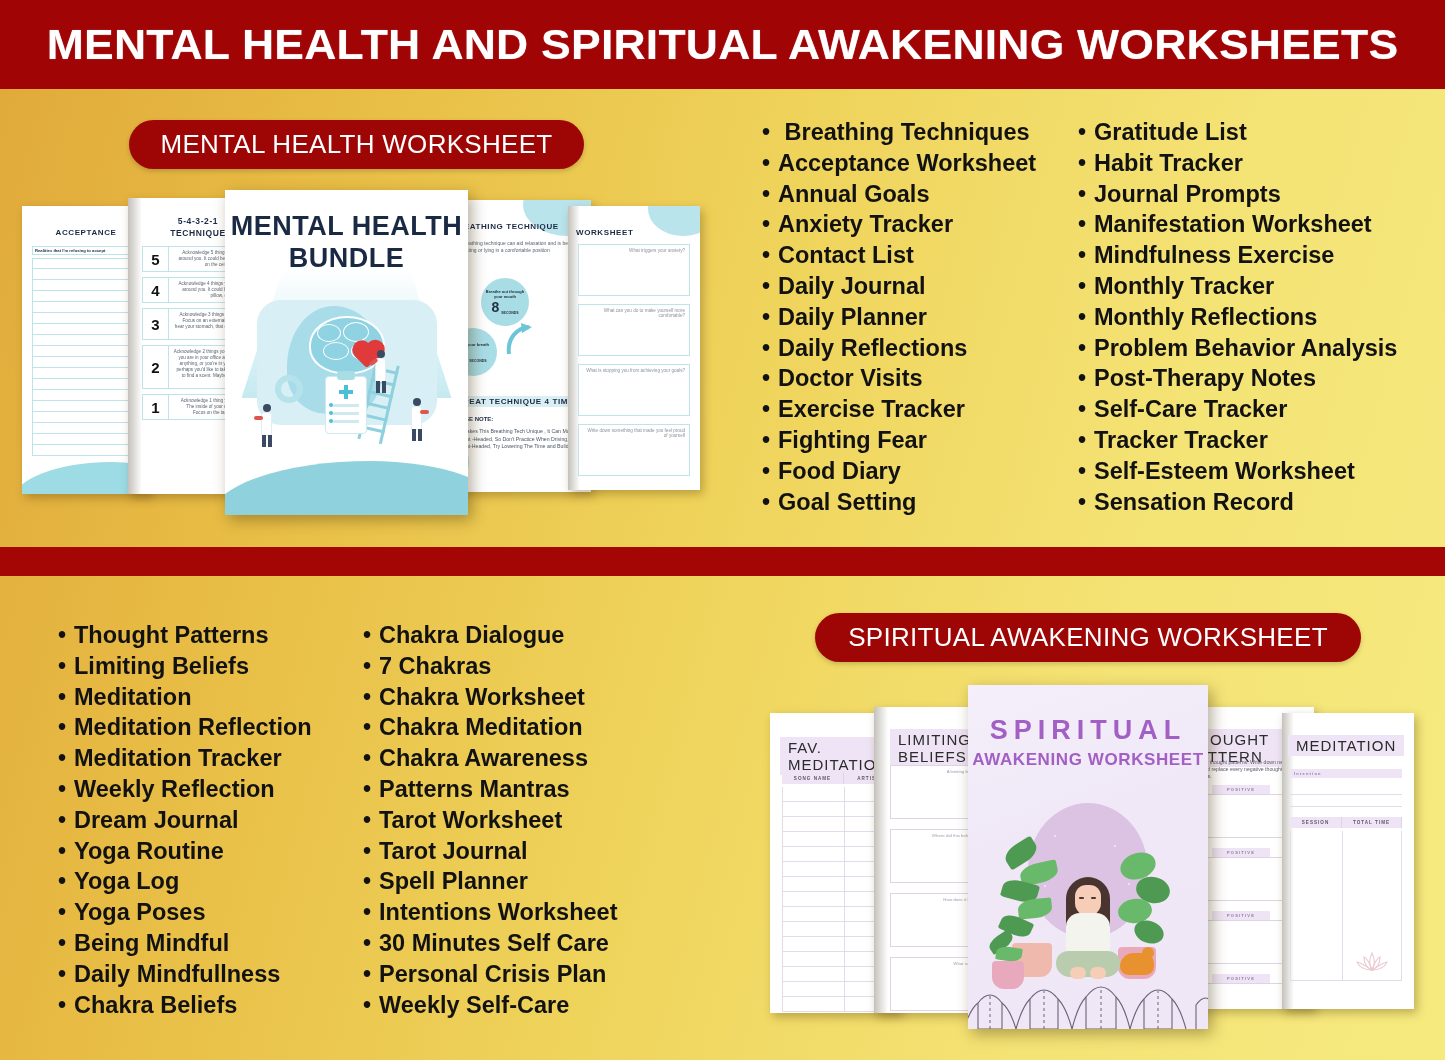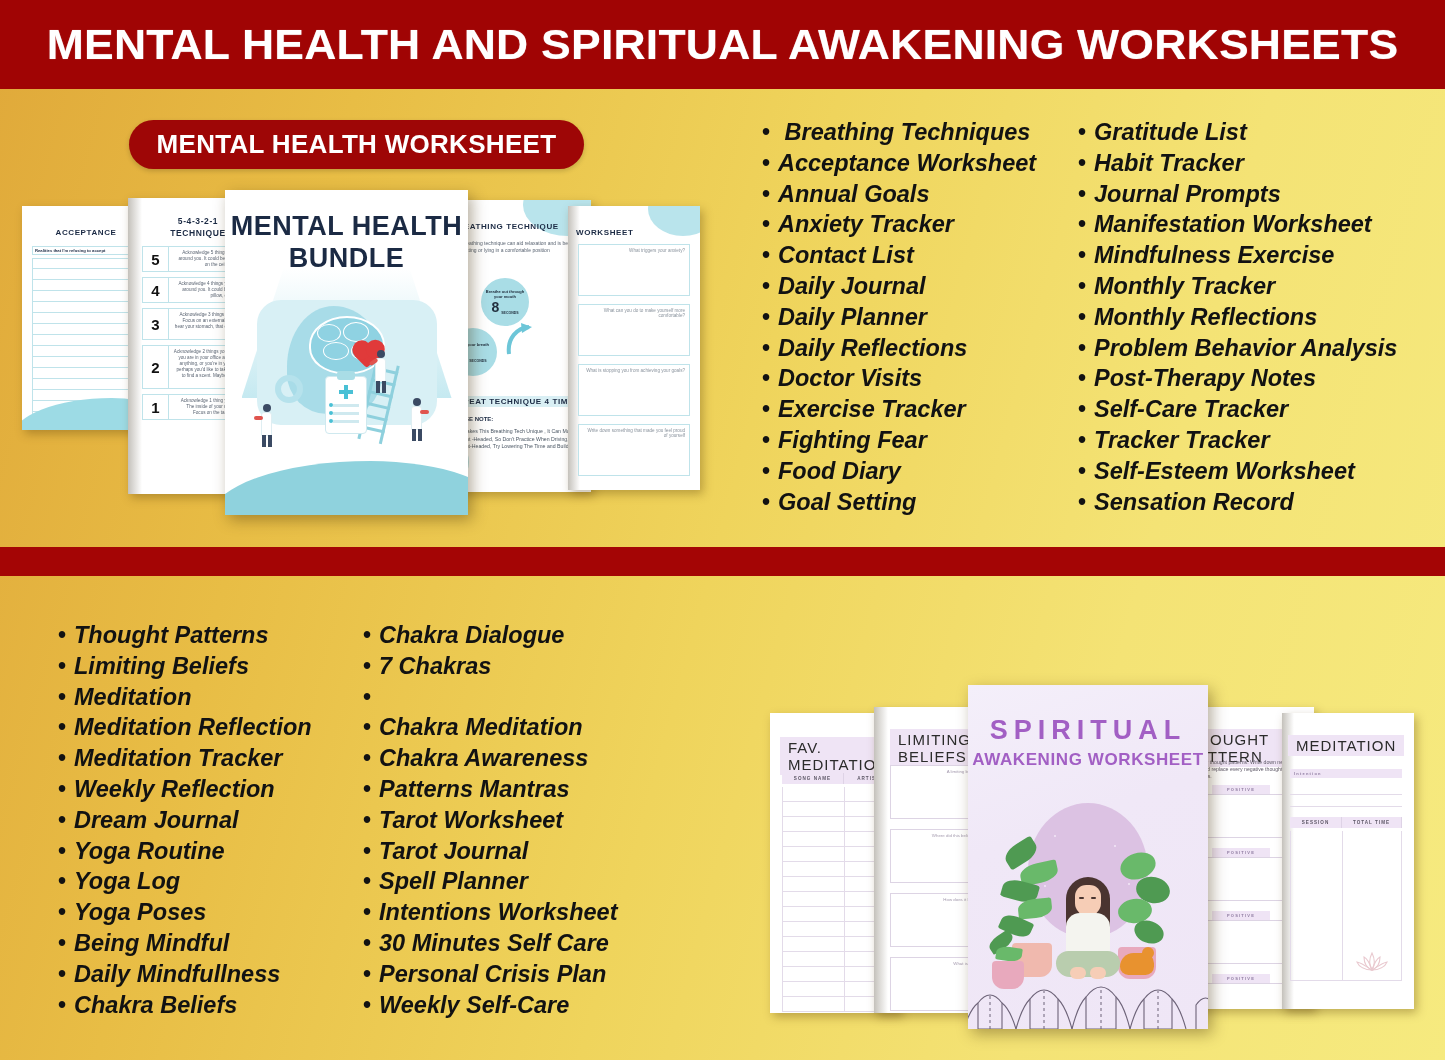--- a/index.html
+++ b/index.html
@@ -39,21 +39,21 @@
     width: 1445px; height: 29px;
     background: #a40505;
   }
 
   
   .badge {
     position: absolute;
     background: #9e0606;
     color: #fff;
     border-radius: 26px;
-    font-weight: bold;
+    font-weight: normal;
     display: flex; align-items: center; justify-content: center;
     box-shadow: 0 2px 5px rgba(0,0,0,0.18);
     white-space: nowrap;
   }
   #badge-mh {
     left: 129px; top: 120px; width: 455px; height: 49px;
     font-size: 26px; letter-spacing: 0.3px;
   }
   #badge-sa {
     left: 815px; top: 613px; width: 546px; height: 49px;
@@ -71,21 +71,21 @@
     line-height: 30.8px;
     white-space: nowrap;
   }
   .blist li .dot {
     flex: 0 0 auto;
     width: 16px;
     font-size: 23px;
     line-height: 30.8px;
     color: #121212;
   }
-  .blist li .txt { white-space: pre; font-style: italic; }
+  .blist li .txt { white-space: pre; }
 
   #list-mh-1 { left: 762px; top: 117px; }
   #list-mh-2 { left: 1078px; top: 117px; }
   #list-sa-1 { left: 58px;  top: 620px; }
   #list-sa-2 { left: 363px; top: 620px; }
 
   
   .mockups { position: absolute; }
   #mockups-mh { left: 18px; top: 190px; width: 700px; height: 325px; }
   #mockups-sa { left: 762px; top: 685px; width: 670px; height: 350px; }
@@ -505,21 +505,21 @@
         <span class="txt">Self-Esteem Worksheet</span>
       </li>
       <li>
         <span class="dot">•</span>
         <span class="txt">Sensation Record</span>
       </li>
     </ul>
 
   <div class="mockups" id="mockups-mh">
 
-    <div class="sheet mh-sheet" style="left:4px; top:16px; width:128px; height:224px;">
+    <div class="sheet mh-sheet" style="left:4px; top:16px; width:128px; height:288px;">
       <div class="mh-head" style="position:absolute; left:0; right:0; top:22px; font-size:8px;">ACCEPTANCE</div>
       <div class="mh-label" style="position:absolute; left:10px; top:40px; width:110px; font-size:4.2px;">Realities that I'm refusing to accept</div>
       <div style="position:absolute; left:10px; top:52px; width:110px;">
         <div class="mh-line first"></div>
           <div class="mh-line"></div>
           <div class="mh-line"></div>
         <div class="mh-line"></div>
           <div class="mh-line"></div>
           <div class="mh-line"></div>
         <div class="mh-line"></div>
@@ -663,20 +663,21 @@
           <div class="body"></div>
         <div class="arm" style="left:-6px; top:10px; transform:rotate(-35deg);"></div>
         <div class="leg a"></div>
           <div class="leg b"></div>
       </div>
       <div class="wave-bot2"></div>
       <div class="wave-bot"></div>
     </div>
   </div>
 
+  <div class="badge" id="badge-sa">SPIRITUAL AWAKENING WORKSHEET</div>
 
   <ul class="blist" id="list-sa-1">
       <li>
         <span class="dot">•</span>
         <span class="txt">Thought Patterns</span>
       </li>
       <li>
         <span class="dot">•</span>
         <span class="txt">Limiting Beliefs</span>
       </li>
@@ -729,20 +730,21 @@
       <li>
         <span class="dot">•</span>
         <span class="txt">Chakra Dialogue</span>
       </li>
       <li>
         <span class="dot">•</span>
         <span class="txt">7 Chakras</span>
       </li>
       <li>
         <span class="dot">•</span>
+        <span class="txt">Chakra Worksheet</span>
       </li>
       <li>
         <span class="dot">•</span>
         <span class="txt">Chakra Meditation</span>
       </li>
       <li>
         <span class="dot">•</span>
         <span class="txt">Chakra Awareness</span>
       </li>
       <li>

